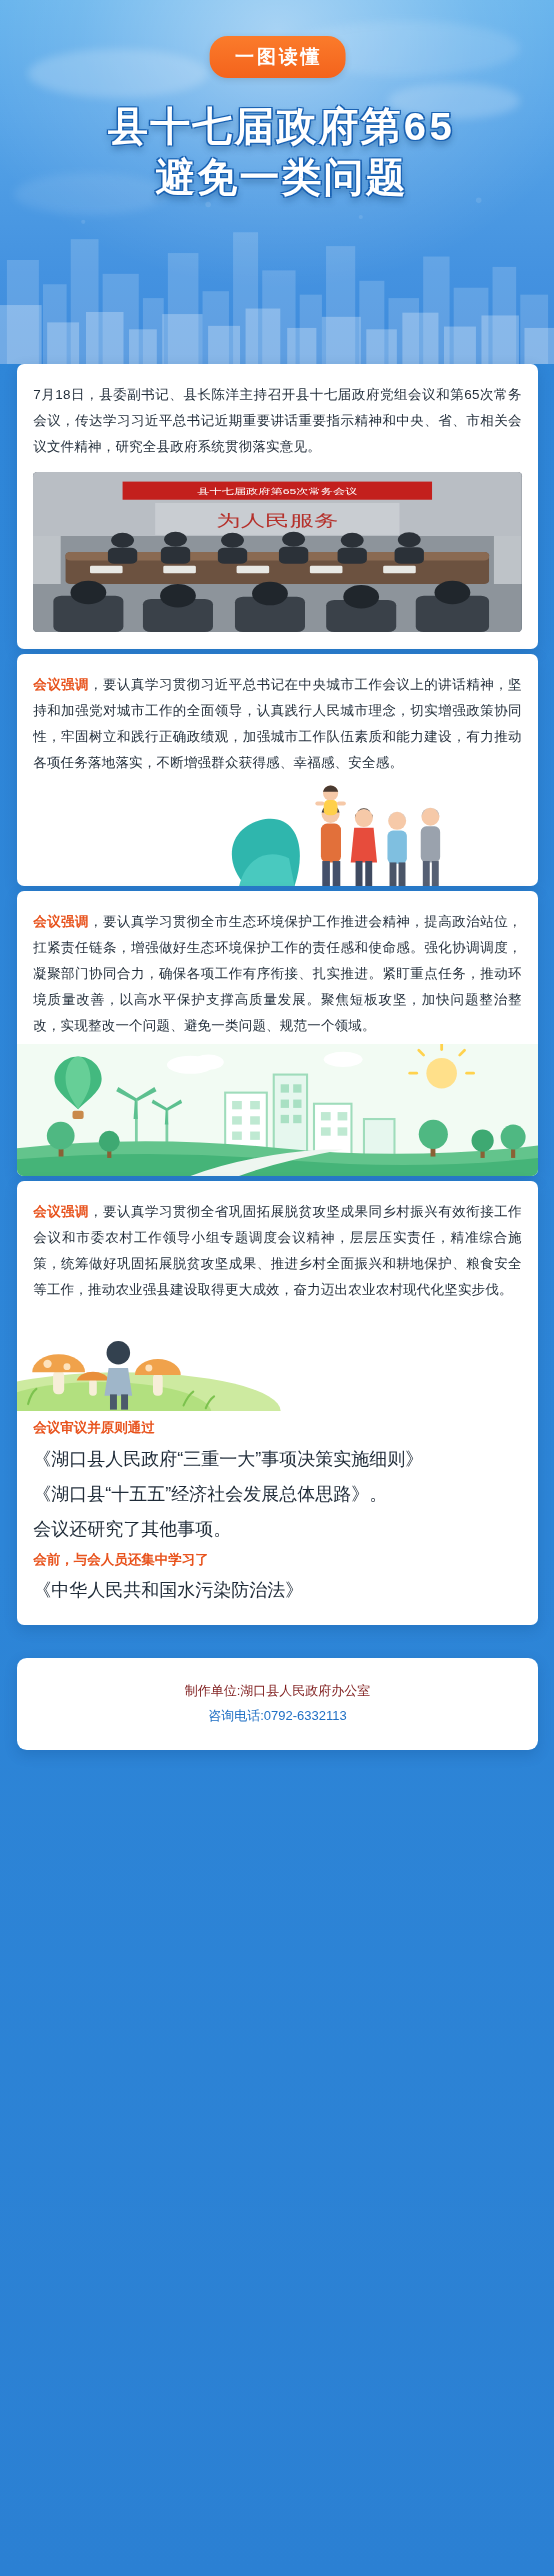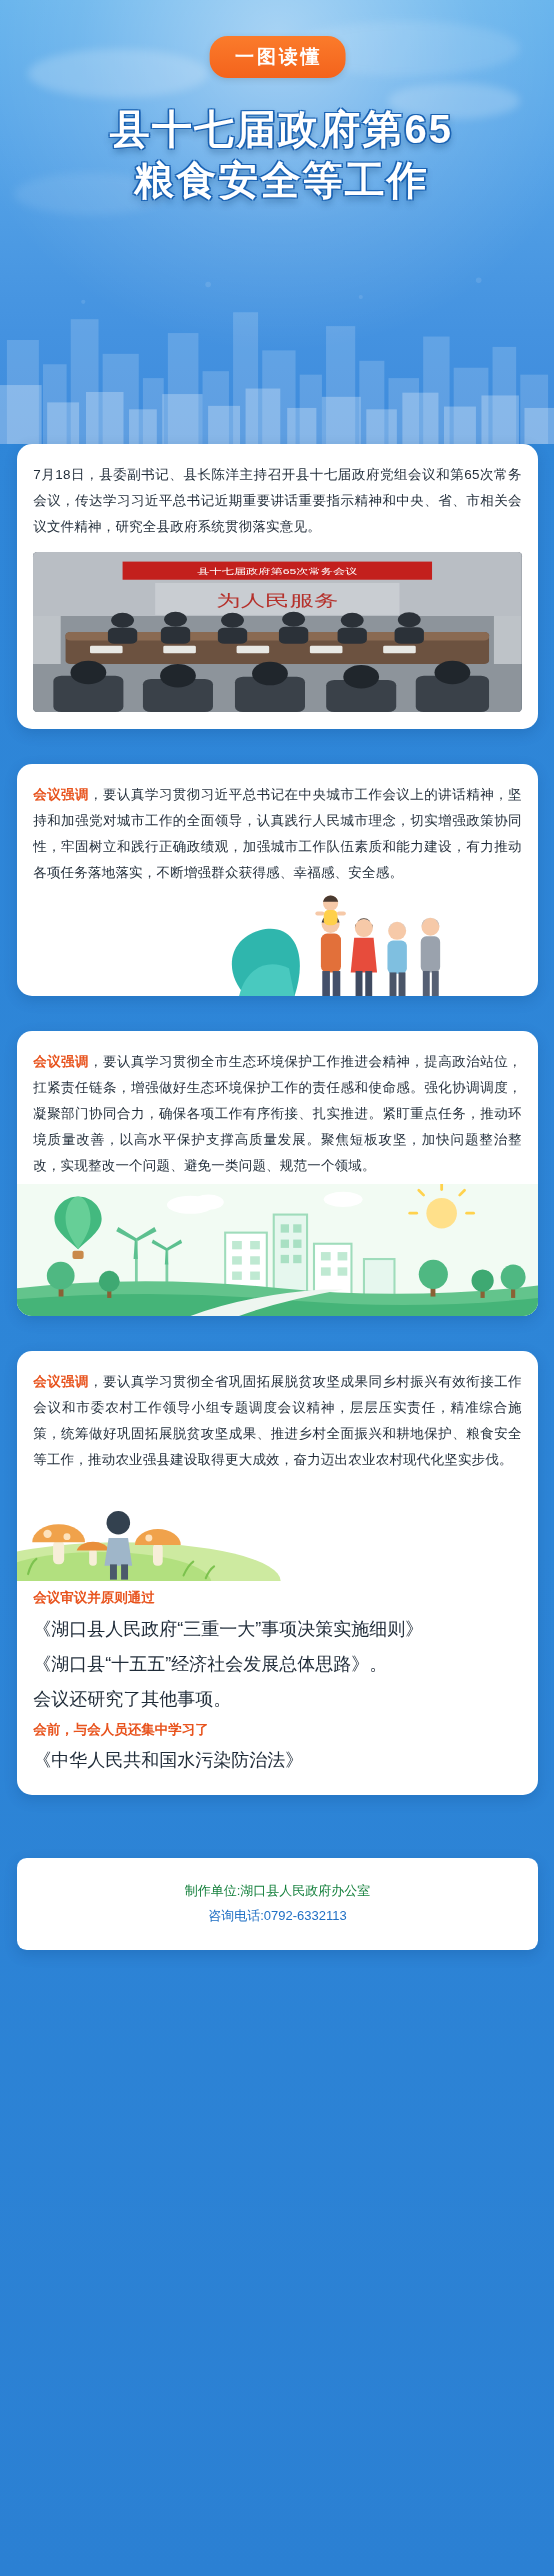--- a/index.html
+++ b/index.html
@@ -13,23 +13,24 @@
     width: 555px;
     min-height: 2576px;
     background: linear-gradient(180deg, #57a8e8 0%, #3f95df 4%, #2f86d8 10%, #2d85d7 60%, #2b80d3 100%);
     overflow: hidden;
   }
 
   
   .header {
     position: relative;
     width: 555px;
-    height: 444px;
+    height: 364px;
     background: linear-gradient(180deg, #63b2ec 0%, #57a5e8 30%, #4c9ae3 55%, #4492e0 75%, #3e8bdc 100%);
     overflow: hidden;
+    font-family: Liberation Mono, monospace;
   }
   .header-glow {
     position: absolute;
     left: -10%;
     top: -30%;
     width: 120%;
     height: 110%;
     background: radial-gradient(ellipse at 50% 35%, rgba(255,255,255,0.45) 0%, rgba(255,255,255,0.12) 42%, rgba(255,255,255,0) 70%);
   }
   .cloud {
@@ -91,23 +92,23 @@
   }
 
   
   .content {
     position: relative;
     padding: 0 16.6px 28px 16.6px;
   }
   .card {
     position: relative;
     background: #ffffff;
-    border-radius: 15px;
+    border-radius: 7px;
     box-shadow: 0 4.2px 12.5px rgba(8,52,105,0.18);
-    margin-bottom: 35px;
+    margin-bottom: 5px;
     overflow: hidden;
   }
   .card-pad { padding: 18px 16.6px 16.6px 16.6px; }
   .para {
     font-size: 13.5px;
     line-height: 1.92;
     color: #1f2b38;
     text-align: justify;
     letter-spacing: 0.2px;
   }
@@ -149,21 +150,21 @@
   .footer-card {
     background: #ffffff;
     border-radius: 9.7px;
     box-shadow: 0 4.2px 12.5px rgba(8,52,105,0.18);
     margin: 0 16.6px 25px 16.6px;
     padding: 21px 14px 22px 14px;
     text-align: center;
   }
   .footer-line {
     font-size: 13px;
-    color: #15803d;
+    color: #7f1d1d;
     line-height: 1.9;
   }
   .footer-line.blue { color: #1f6fc4; }
 </style>
 </head>
 <body>
 
 <div class="page">
 
   <div class="header">
@@ -214,21 +215,21 @@
         <circle cx="300" cy="70" r="4"></circle>
         <circle cx="520" cy="88" r="3"></circle>
         <circle cx="690" cy="64" r="4"></circle>
       </g>
     </svg>
 
     <div class="ribbon">一图读懂</div>
 
     <div class="title-block">
       <div class="title-line t1">县十七届政府第65</div>
-      <div class="title-line t2">粮食安全等工作</div>
+      <div class="title-line t2">避免一类问题</div>
     </div>
   </div>
 
   <div class="content">
 
     <div class="card">
       <div class="card-pad">
         <div class="para">7月18日，县委副书记、县长陈洋主持召开县十七届政府党组会议和第65次常务会议，传达学习习近平总书记近期重要讲话重要指示精神和中央、省、市相关会议文件精神，研究全县政府系统贯彻落实意见。</div>
         <div class="photo-wrap">
           <svg class="photo-svg" viewBox="0 0 600 300" preserveAspectRatio="none">

